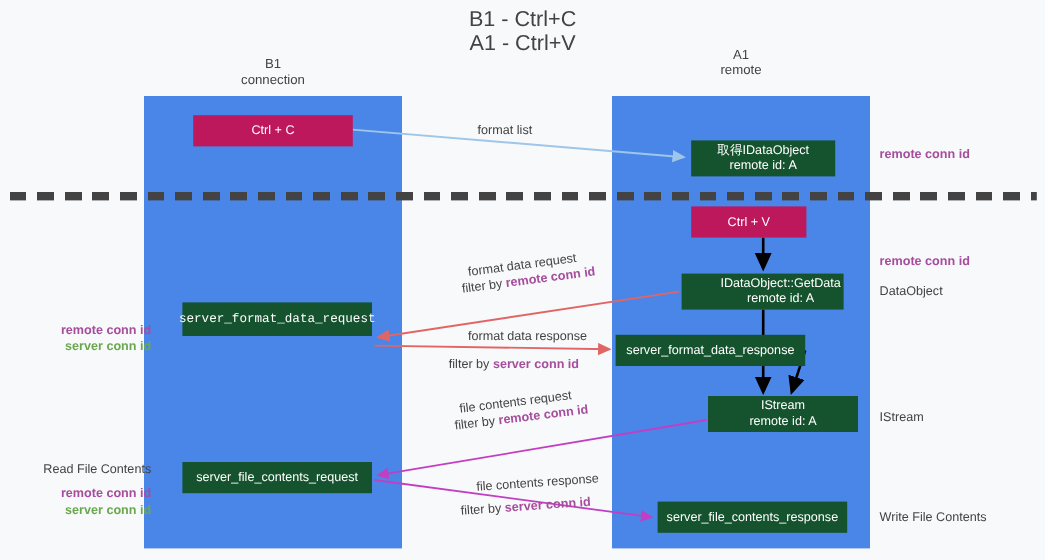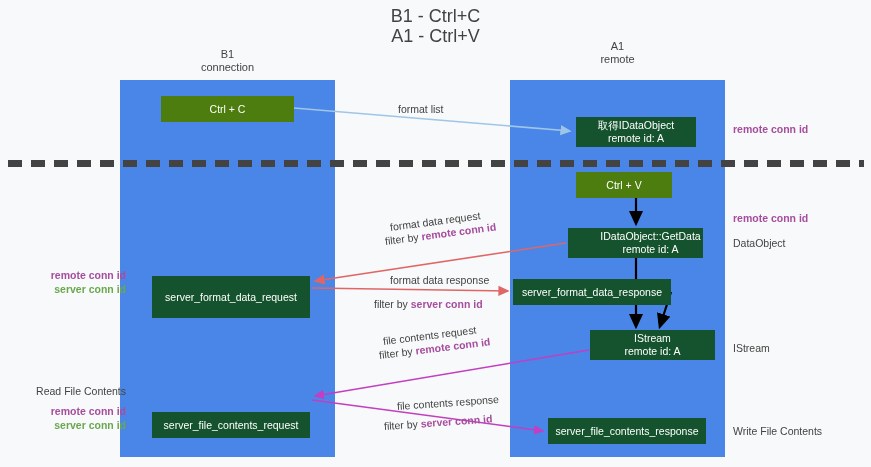--- a/index.html
+++ b/index.html
@@ -30,32 +30,32 @@
   #head-a1{left:510px;top:40px;}
 
   
   .box{
     position:absolute;box-sizing:border-box;
     display:flex;flex-direction:column;
     align-items:center;justify-content:center;
     color:#ffffff;font-size:10.5px;line-height:13px;
     text-align:center;padding:2px 4px;
   }
-  .box.green{background:#4d7c0f;}
+  .box.green{background:#be185d;}
   .box.orange{background:#14532d;justify-content:center;}
   .box .l2{font-size:10.5px;}
 
   #box-ctrlc   {left:161px;top:96px;width:133px;height:26px;}
   #box-idataobj{left:576px;top:117px;width:120px;height:30px;}
   #box-ctrlv   {left:576px;top:172px;width:96px;height:26px;}
   #box-getdata {left:568px;top:228px;width:135px;height:30px;padding-left:34px;}
-  #box-sfdreq  {left:152px;top:276px;width:158px;height:42px;}
+  #box-sfdreq  {left:152px;top:252px;width:158px;height:28px;font-family:Liberation Mono, monospace;}
   #box-sfdres  {left:513px;top:279px;width:158px;height:26px;}
   #box-istream {left:590px;top:330px;width:125px;height:30px;}
-  #box-sfcreq  {left:152px;top:385px;width:158px;height:26px;margin-top:27px;}
+  #box-sfcreq  {left:152px;top:385px;width:158px;height:26px;}
   #box-sfcres  {left:548px;top:418px;width:158px;height:26px;}
 
   
   #divider{
     position:absolute;left:8px;top:160px;width:856px;height:7px;
     background-image:repeating-linear-gradient(to right,#434343 0,#434343 14px,transparent 14px,transparent 23px);
   }
 
   
   .ann{position:absolute;font-size:10.5px;line-height:14px;white-space:nowrap;}

